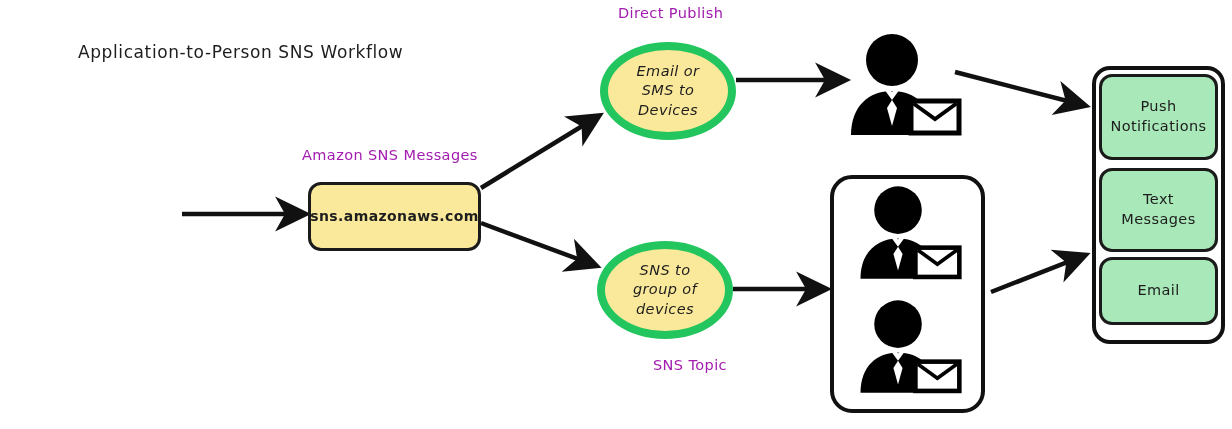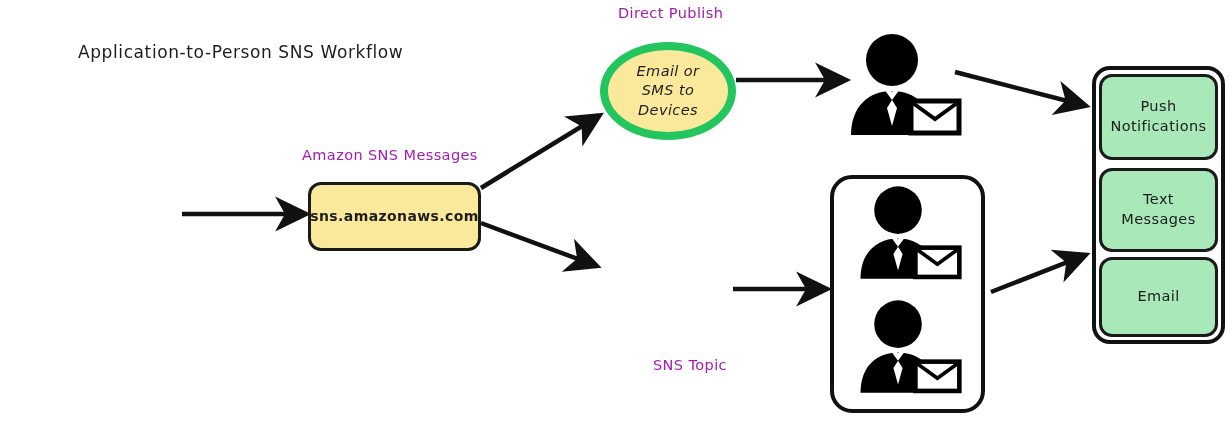--- a/index.html
+++ b/index.html
@@ -146,20 +146,25 @@
     <span>sns.amazonaws.com</span>
   </div>
 
   <div class="caption" style="left:618px; top:5px;">Direct Publish</div>
   <div class="node ellipse" style="left:600px; top:42px; width:136px; height:98px; flex-direction:column;">
     <span>Email or</span>
     <span>SMS to</span>
     <span>Devices</span>
   </div>
 
+  <div class="node ellipse" style="left:597px; top:241px; width:136px; height:98px; flex-direction:column;">
+    <span>SNS to</span>
+    <span>group of</span>
+    <span>devices</span>
+  </div>
   <div class="caption" style="left:653px; top:357px;">SNS Topic</div>
 
   <div class="person" style="left:845px; top:34px;">
     <svg width="118" height="102" viewBox="0 0 118 102" xmlns="http://www.w3.org/2000/svg">
 
       <ellipse cx="47" cy="26" rx="26" ry="26" fill="#000000"></ellipse>
 
       <path d="M6,101 C6,72 24,57 47,57 C70,57 88,72 88,101 Z" fill="#000000"></path>
 
       <path d="M39,55 L47,66 L55,55 L51,53 L47,58 L43,53 Z" fill="#ffffff"></path>
@@ -200,17 +205,17 @@
   <div class="node box green" style="left:1099px; top:74px; width:119px; height:86px; flex-direction:column;">
     <span>Push</span>
     <span>Notifications</span>
   </div>
 
   <div class="node box green" style="left:1099px; top:168px; width:119px; height:84px; flex-direction:column;">
     <span>Text</span>
     <span>Messages</span>
   </div>
 
-  <div class="node box green" style="left:1099px; top:257px; width:119px; height:80px; flex-direction:column;">
+  <div class="node box green" style="left:1099px; top:257px; width:119px; height:68px; flex-direction:column;">
     <span>Email</span>
   </div>
 
 </div>
 
 </body></html>

